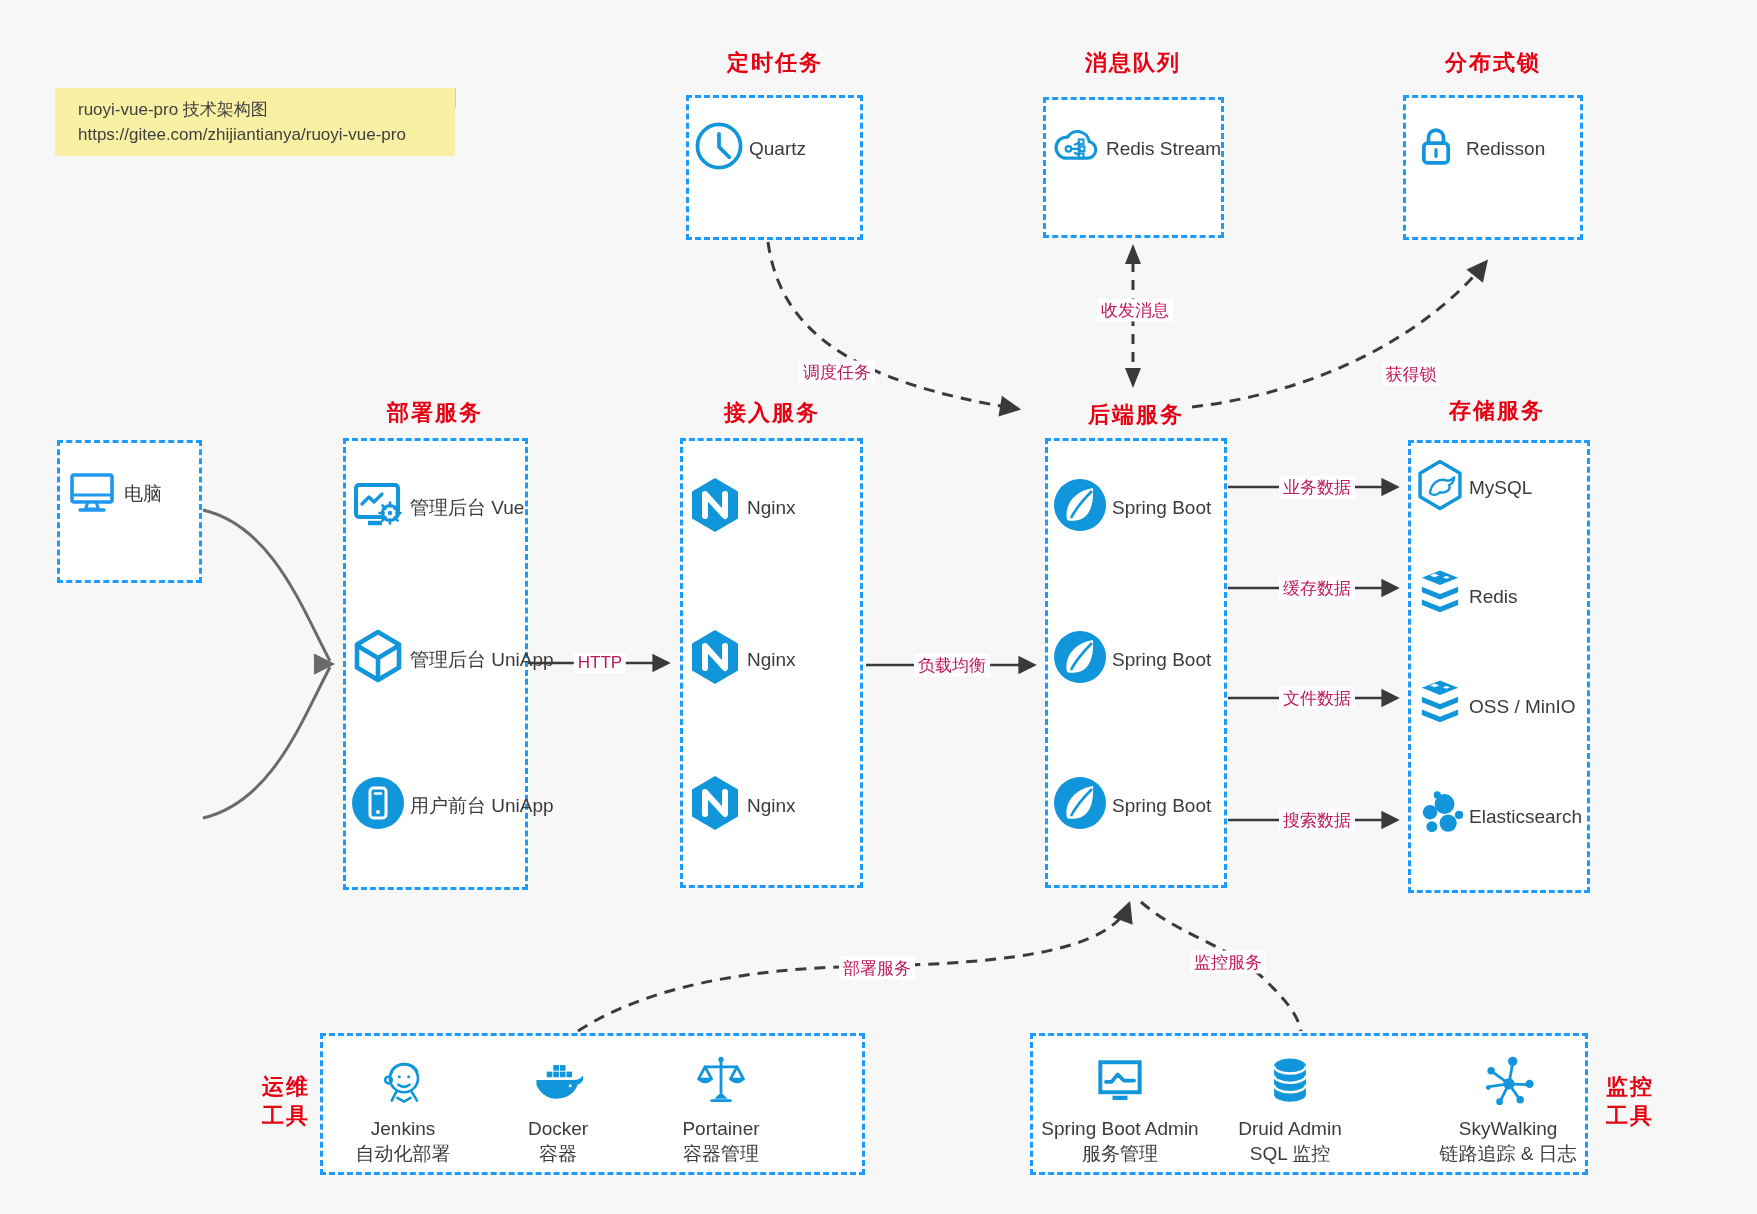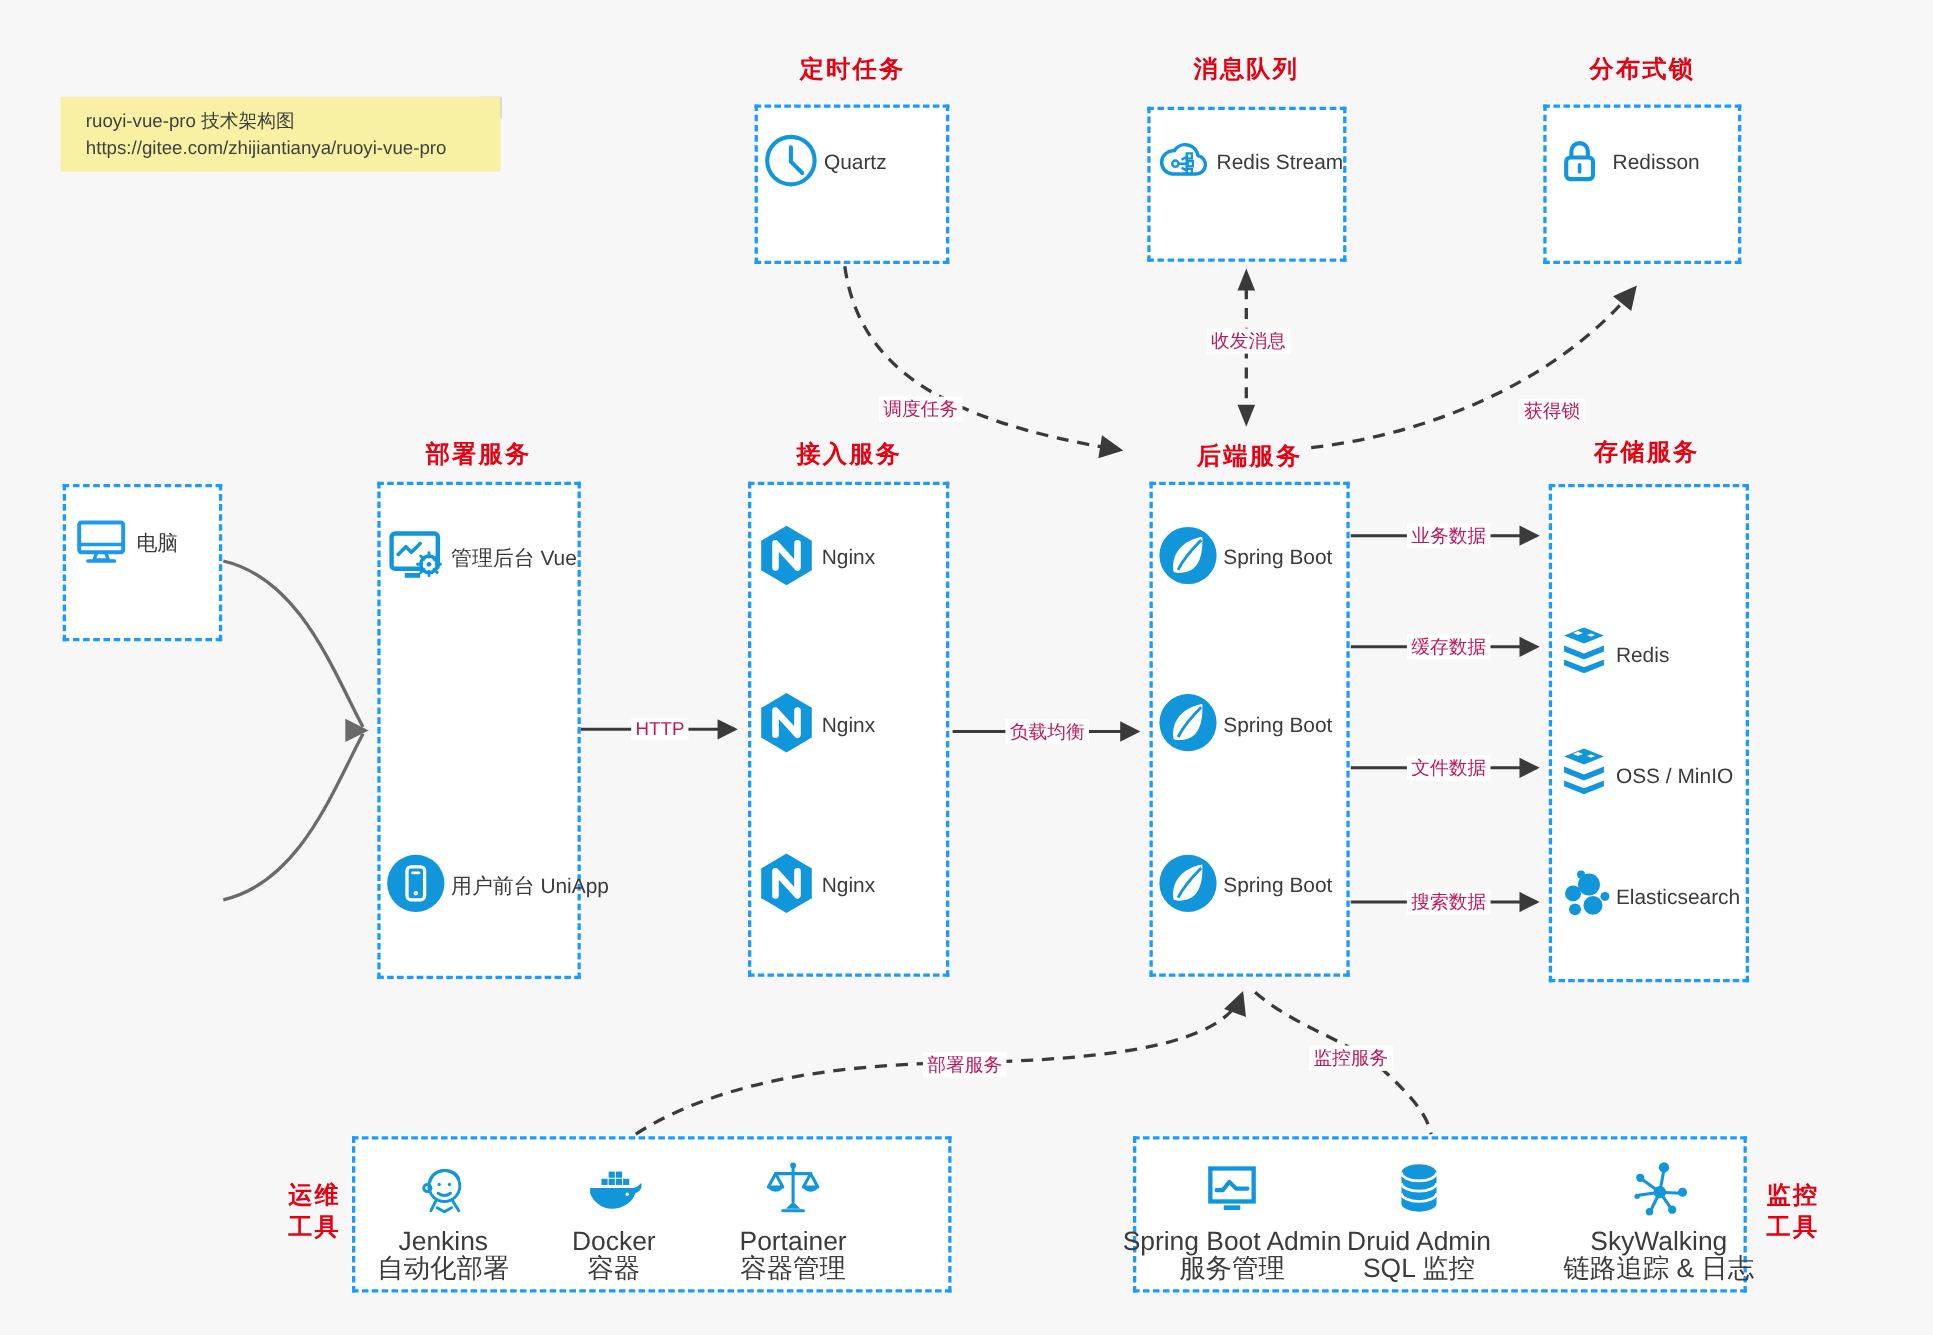--- a/index.html
+++ b/index.html
@@ -7,21 +7,21 @@
           font-family:"Liberation Sans","DejaVu Sans",sans-serif;overflow:hidden;}
   svg.overlay{position:absolute;left:0;top:0;pointer-events:none;}
   .sbox{position:absolute;box-sizing:border-box;border:3px dashed #1c9bff;background:#ffffff;}
   .rtitle{position:absolute;transform:translateX(-50%);color:#e60012;font-size:22px;
           font-weight:bold;white-space:nowrap;letter-spacing:2px;}
   .sidetitle{position:absolute;transform:translateX(-50%);color:#e60012;font-size:22px;
           font-weight:bold;text-align:right;line-height:29px;letter-spacing:2px;}
   .vitem{position:absolute;left:0;width:100%;display:flex;flex-direction:row;align-items:center;}
   .ilabel{font-size:19px;color:#3b3b3b;margin-top:6px;white-space:nowrap;}
   .titem{position:absolute;display:flex;flex-direction:column;align-items:center;text-align:center;}
-  .tlabel{font-size:24px;color:#3b3b3b;line-height:25px;margin-top:5px;white-space:nowrap;}
+  .tlabel{font-size:19px;color:#3b3b3b;line-height:25px;margin-top:5px;white-space:nowrap;}
   .elabel{position:absolute;transform:translate(-50%,-50%);background:#fff;padding:0 4px;
           font-size:17px;color:#be185d;white-space:nowrap;}
   .note{position:absolute;left:55px;top:88px;width:400px;height:68px;background:#f8f0a2;
         box-sizing:border-box;padding:9px 0 0 23px;}
   .note div{font-size:17px;line-height:25px;color:#3f3f3f;white-space:nowrap;}
   .icon{display:block;line-height:0;}
 </style>
 </head>
 <body>
 
@@ -132,20 +132,29 @@
             <rect x="10" y="12" width="42" height="32" rx="3" fill="none" stroke="#1296db" stroke-width="4"></rect>
             <path d="M16 31 l7 -7 5 5 8 -8" fill="none" stroke="#1296db" stroke-width="3.2" stroke-linecap="round" stroke-linejoin="round"></path>
             <circle cx="44" cy="40" r="7.5" fill="#fff" stroke="#1296db" stroke-width="3.2"></circle>
             <circle cx="44" cy="40" r="2.2" fill="#1296db"></circle>
             <path d="M44 29.5 v4 M44 46.5 v4 M33.5 40 h4 M50.5 40 h4 M36.5 32.5 l3 3 M51.5 47.5 l-3 -3 M36.5 47.5 l3 -3 M51.5 32.5 l-3 3" stroke="#1296db" stroke-width="2.6" stroke-linecap="round"></path>
             <path d="M22 50 h14" stroke="#1296db" stroke-width="4.4"></path>
           </svg>
       </span>
       <span class="ilabel">管理后台 Vue</span>
     </div>
+    <div class="vitem" style="top:184px">
+      <span class="icon">
+        <svg width="64" height="64" viewBox="0 0 64 64">
+            <path d="M32 7 L53 19.5 V42.5 L32 55 L11 42.5 V19.5 Z" fill="none" stroke="#1296db" stroke-width="4.6" stroke-linejoin="round"></path>
+            <path d="M32 33 L13.5 22 M32 33 L50.5 22 M32 33 V54" fill="none" stroke="#1296db" stroke-width="4.6" stroke-linecap="round"></path>
+          </svg>
+      </span>
+      <span class="ilabel">管理后台 UniApp</span>
+    </div>
     <div class="vitem" style="top:330px">
       <span class="icon">
         <svg width="64" height="64" viewBox="0 0 64 64">
             <circle cx="32" cy="32" r="26" fill="#1296db"></circle>
             <rect x="24" y="17" width="16" height="30" rx="3.5" fill="none" stroke="#fff" stroke-width="3"></rect>
             <path d="M29 22.5 h6" stroke="#fff" stroke-width="2.4" stroke-linecap="round"></path>
             <circle cx="32" cy="41" r="2" fill="#fff"></circle>
           </svg>
       </span>
       <span class="ilabel">用户前台 UniApp</span>
@@ -212,20 +221,29 @@
             <path d="M45 15 C27 18 16 31 19 47 C22 48 25 48 28 47.5 C41 46 46 33 45 15 Z" fill="#fff"></path>
             <path d="M23 45 C28 35 36 26 44 18" fill="none" stroke="#1296db" stroke-width="2.6"></path>
           </svg>
       </span>
       <span class="ilabel">Spring Boot</span>
     </div>
   </div>
 
   <div class="rtitle" style="left:1497px;top:396px">存储服务</div>
   <div class="sbox" style="left:1408px;top:440px;width:182px;height:453px">
+    <div class="vitem" style="top:13px">
+      <span class="icon">
+        <svg width="58" height="58" viewBox="0 0 64 64">
+            <path d="M32 6 L54 19 V45 L32 58 L10 45 V19 Z" fill="none" stroke="#1296db" stroke-width="3.8" stroke-linejoin="round"></path>
+            <path d="M21 41 C22 31 30 24 39 27 C43 28.5 45 26 47.5 23.5 C47 29 45 31 42 32 C44.5 37.5 38 41.5 32 40 C28.5 43.5 24 43.5 21 41 Z" fill="none" stroke="#1296db" stroke-width="2.6" stroke-linejoin="round"></path>
+          </svg>
+      </span>
+      <span class="ilabel">MySQL</span>
+    </div>
     <div class="vitem" style="top:122px">
       <span class="icon">
         <svg width="58" height="58" viewBox="0 0 64 64" fill="#1296db">
             <path d="M32 6 L52 14 L32 22 L12 14 Z"></path>
             <path d="M26 9.5 l5 2 -5 2 -5 -2 Z" fill="#fff"></path>
             <path d="M39 12 l4 1.6 -4 1.6 -4 -1.6 Z" fill="#fff"></path>
             <path d="M12 24 L32 32 L52 24 L52 30 L32 38 L12 30 Z"></path>
             <path d="M12 38 L32 46 L52 38 L52 44 L32 52 L12 44 Z"></path>
           </svg>
       </span>

